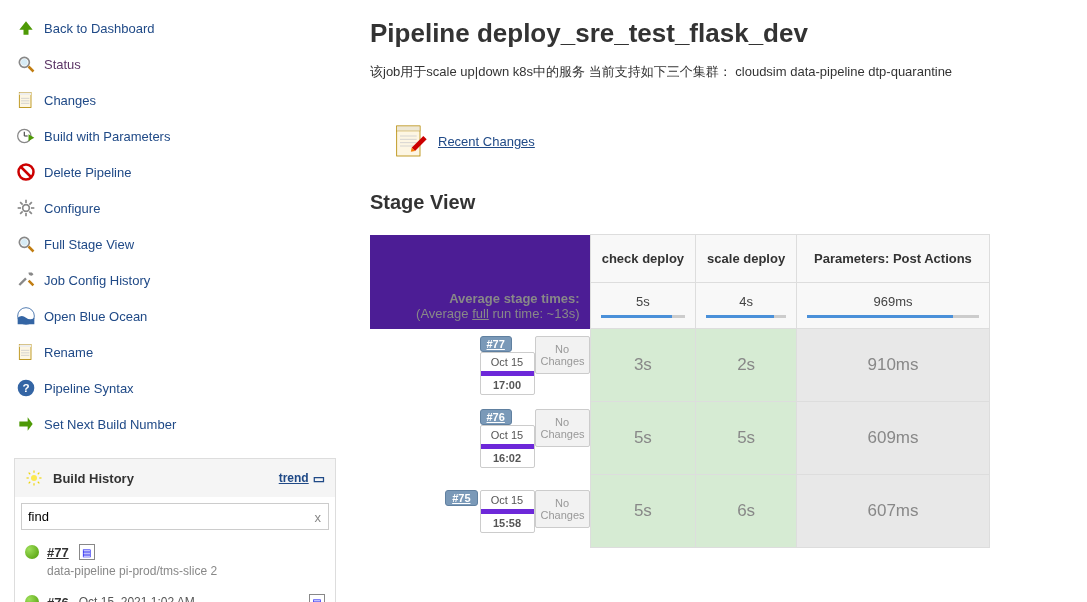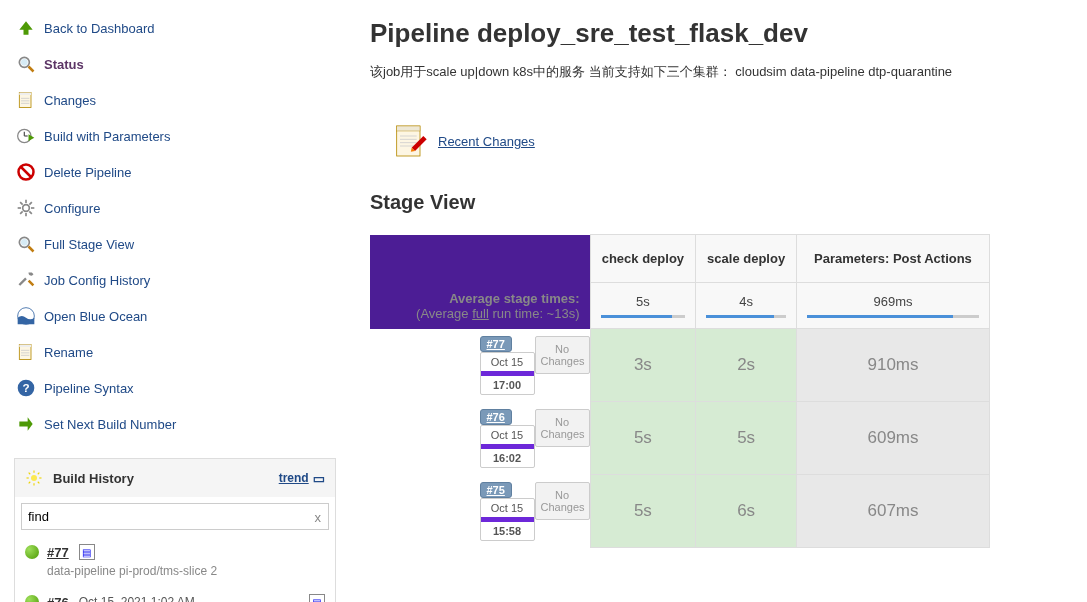--- a/index.html
+++ b/index.html
@@ -3,21 +3,21 @@
 <meta charset="utf-8">
 <style>
 * { box-sizing: border-box; margin: 0; padding: 0; }
 body { font-family: Helvetica, Arial, sans-serif; font-size: 13px; color: #333; background: #fff; }
 .container { display: flex; }
 .sidebar { width: 350px; padding: 10px 14px; }
 .main { flex: 1; padding: 10px 20px; }
 
 .side-link { display: flex; align-items: center; padding: 6px 0; color: #204a87; text-decoration: none; }
 .side-link .icon { width: 24px; height: 24px; display: inline-flex; align-items: center; justify-content: center; margin-right: 6px; }
-.side-link.active span.label { font-weight: bold; color: #5c3566; }
+.side-link.active span.label { font-weight: normal; color: #5c3566; }
 
 h1.title { font-size: 26px; font-weight: bold; color: #333; margin: 8px 0 14px 0; }
 .desc { font-size: 13px; color: #333; margin-bottom: 40px; }
 
 .recent-changes { display: flex; align-items: center; margin-bottom: 30px; padding-left: 20px; }
 .recent-changes .note-icon { width: 40px; height: 40px; margin-right: 8px; }
 .recent-changes a { color: #204a87; text-decoration: underline; }
 
 h2.stage-heading { font-size: 20px; font-weight: bold; margin-bottom: 20px; }
 
@@ -314,21 +314,21 @@
     <div class="nochanges">No<br>Changes</div>
   </div>
             </td>
             <td class="stage-cell">5s</td>
             <td class="stage-cell">5s</td>
             <td class="stage-cell gray">609ms</td>
           </tr>
           <tr>
             <td class="row-header" style="border: none;">
               <div class="run-box">
-    <div style="display:flex;flex-direction:column;align-items:flex-start;">
+    <div style="display:flex;flex-direction:row;align-items:flex-start;">
       <span class="build-badge">#75</span>
       <div class="date-box">
         <div class="date">Oct 15</div>
         <div class="time">15:58</div>
       </div>
     </div>
     <div class="nochanges">No<br>Changes</div>
   </div>
             </td>
             <td class="stage-cell">5s</td>

